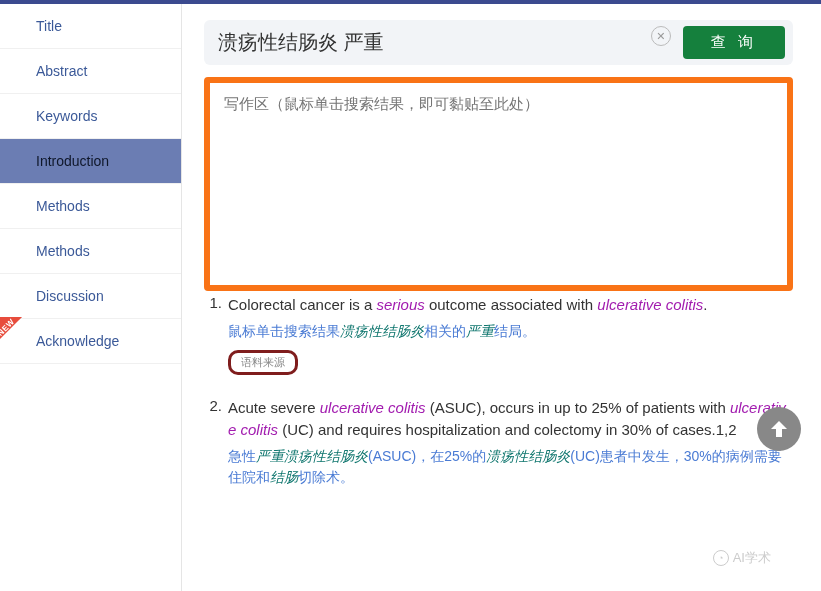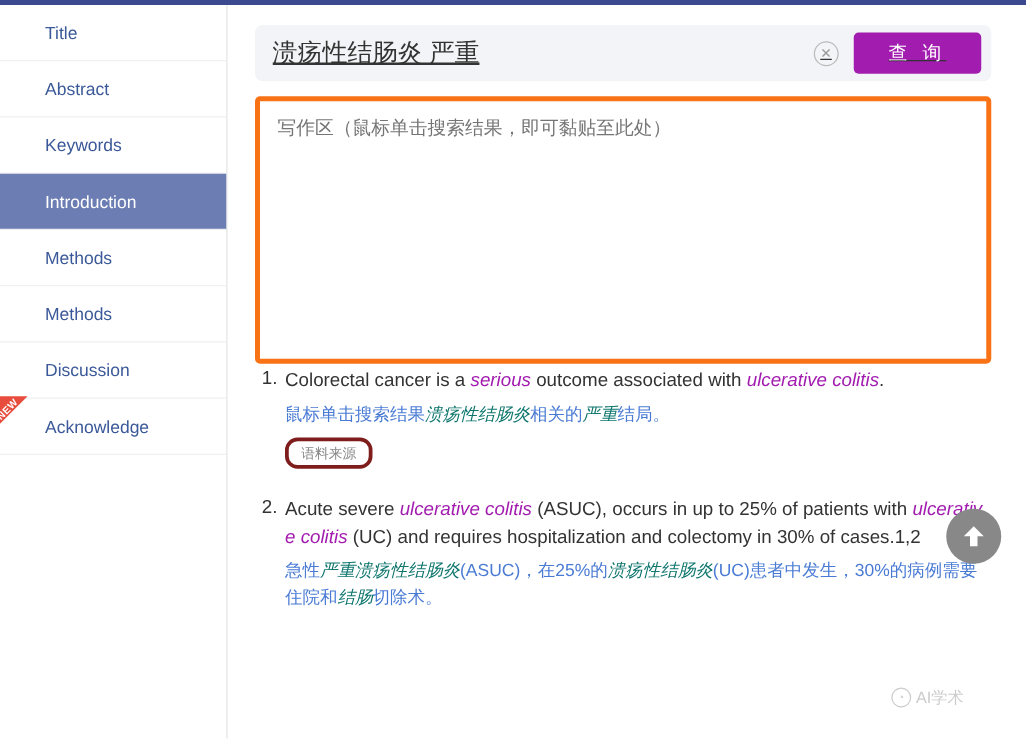--- a/index.html
+++ b/index.html
@@ -1,31 +1,31 @@
 <!DOCTYPE html>
 <html><head>
 <meta charset="utf-8">
 <style>
 * { margin: 0; padding: 0; box-sizing: border-box; }
 body { font-family: -apple-system, "Segoe UI", Arial, sans-serif; font-size: 14px; color: #333; background: #fff; width: 821px; height: 591px; overflow: hidden; position: relative; }
 .topbar { height: 4px; background: #3b4a8f; }
 .container { display: flex; height: calc(100% - 4px); }
 .sidebar { width: 182px; background: #fff; border-right: 1px solid #e5e5e5; }
 .side-item { padding: 14px 20px 14px 36px; color: #3b5998; cursor: pointer; border-bottom: 1px solid #f0f0f0; position: relative; }
-.side-item.active { background: #6b7db3; color: #ffffff; }
+.side-item.active { background: #6b7db3; color: #0f172a; }
 .side-item.has-badge { position: relative; }
 .new-badge { position: absolute; left: -2px; top: -2px; width: 34px; height: 34px; overflow: hidden; }
 .new-badge::before { content: ""; position: absolute; left: -17px; top: -17px; width: 34px; height: 34px; background: #e74c3c; transform: rotate(45deg); }
 .new-badge span { position: absolute; left: -2px; top: 6px; transform: rotate(-45deg); color: #fff; font-size: 8px; font-weight: bold; letter-spacing: 0.5px; }
 .main { flex: 1; padding: 16px 28px 16px 22px; overflow-y: auto; }
-.search-row { display: flex; align-items: center; background: #f2f4f7; border-radius: 6px; padding: 6px 8px 6px 14px; margin-bottom: 12px; text-decoration: underline; }
+.search-row { display: flex; background: #f2f4f7; border-radius: 6px; padding: 6px 8px 6px 14px; margin-bottom: 12px; }
 .search-input { flex: 1; border: none; background: transparent; font-size: 20px; color: #333; outline: none; }
 .clear-btn { width: 20px; height: 20px; border: 1px solid #bbb; border-radius: 50%; display: flex; align-items: center; justify-content: center; color: #999; font-size: 11px; margin-right: 12px; cursor: pointer; background: transparent; }
-.query-btn { background: #a21caf; color: #fff; border: none; border-radius: 4px; padding: 7px 28px; font-size: 15px; cursor: pointer; letter-spacing: 4px; }
-.writing-area { width: 100%; height: 214px; border: 4px solid #f97316; border-radius: 4px; padding: 12px 14px; font-size: 15px; color: #aaa; resize: none; outline: none; font-family: inherit; }
+.query-btn { background: #15803d; color: #fff; border: none; border-radius: 4px; padding: 7px 28px; font-size: 15px; cursor: pointer; letter-spacing: 4px; }
+.writing-area { width: 100%; height: 214px; border: 6px solid #f97316; border-radius: 4px; padding: 12px 14px; font-size: 15px; color: #aaa; resize: none; outline: none; font-family: inherit; }
 .translate-row { display: flex; align-items: center; margin: 14px 0 24px 0; }
 .translate-label { color: #4a7bd4; font-size: 13px; margin-right: 10px; }
 .toggle { width: 34px; height: 18px; background: #4a7bd4; border-radius: 9px; position: relative; cursor: pointer; }
 .toggle::after { content: ""; position: absolute; right: 2px; top: 2px; width: 14px; height: 14px; background: #fff; border-radius: 50%; }
 .results { }
 .result-item { display: flex; margin-bottom: 22px; }
 .result-num { width: 24px; color: #333; font-size: 15px; flex-shrink: 0; text-align: right; padding-right: 6px; }
 .result-body { flex: 1; }
 .result-en { color: #333; font-size: 15px; line-height: 1.5; word-break: break-all; }
 .hl-red { color: #a21caf; font-style: italic; }

